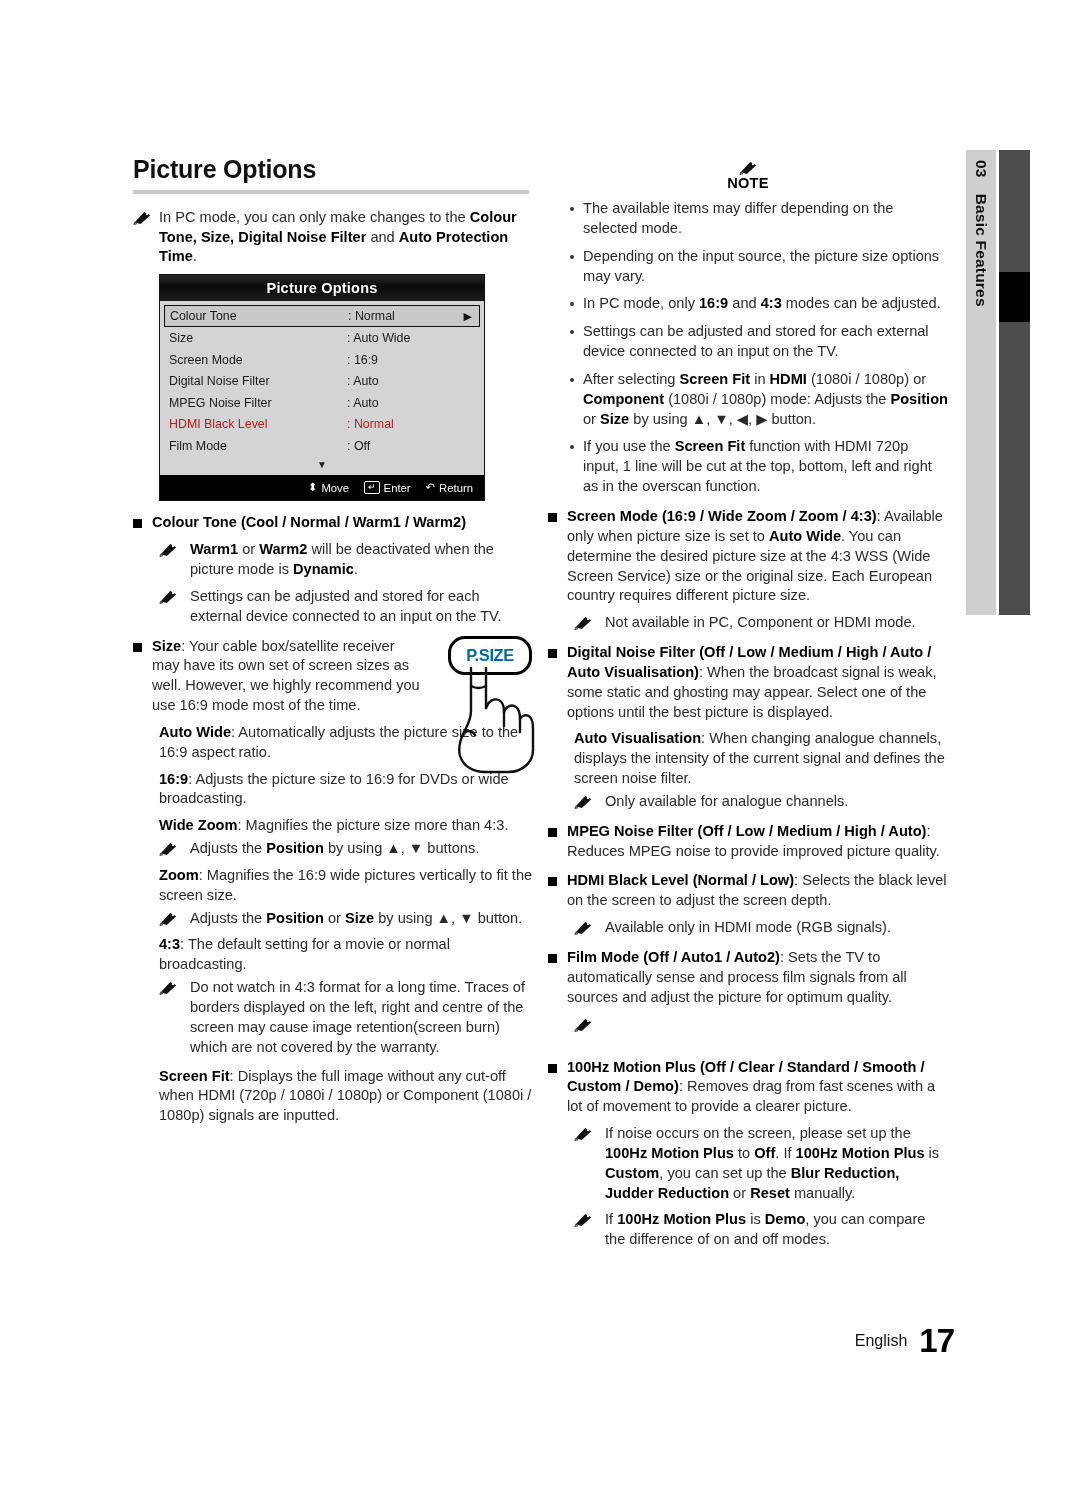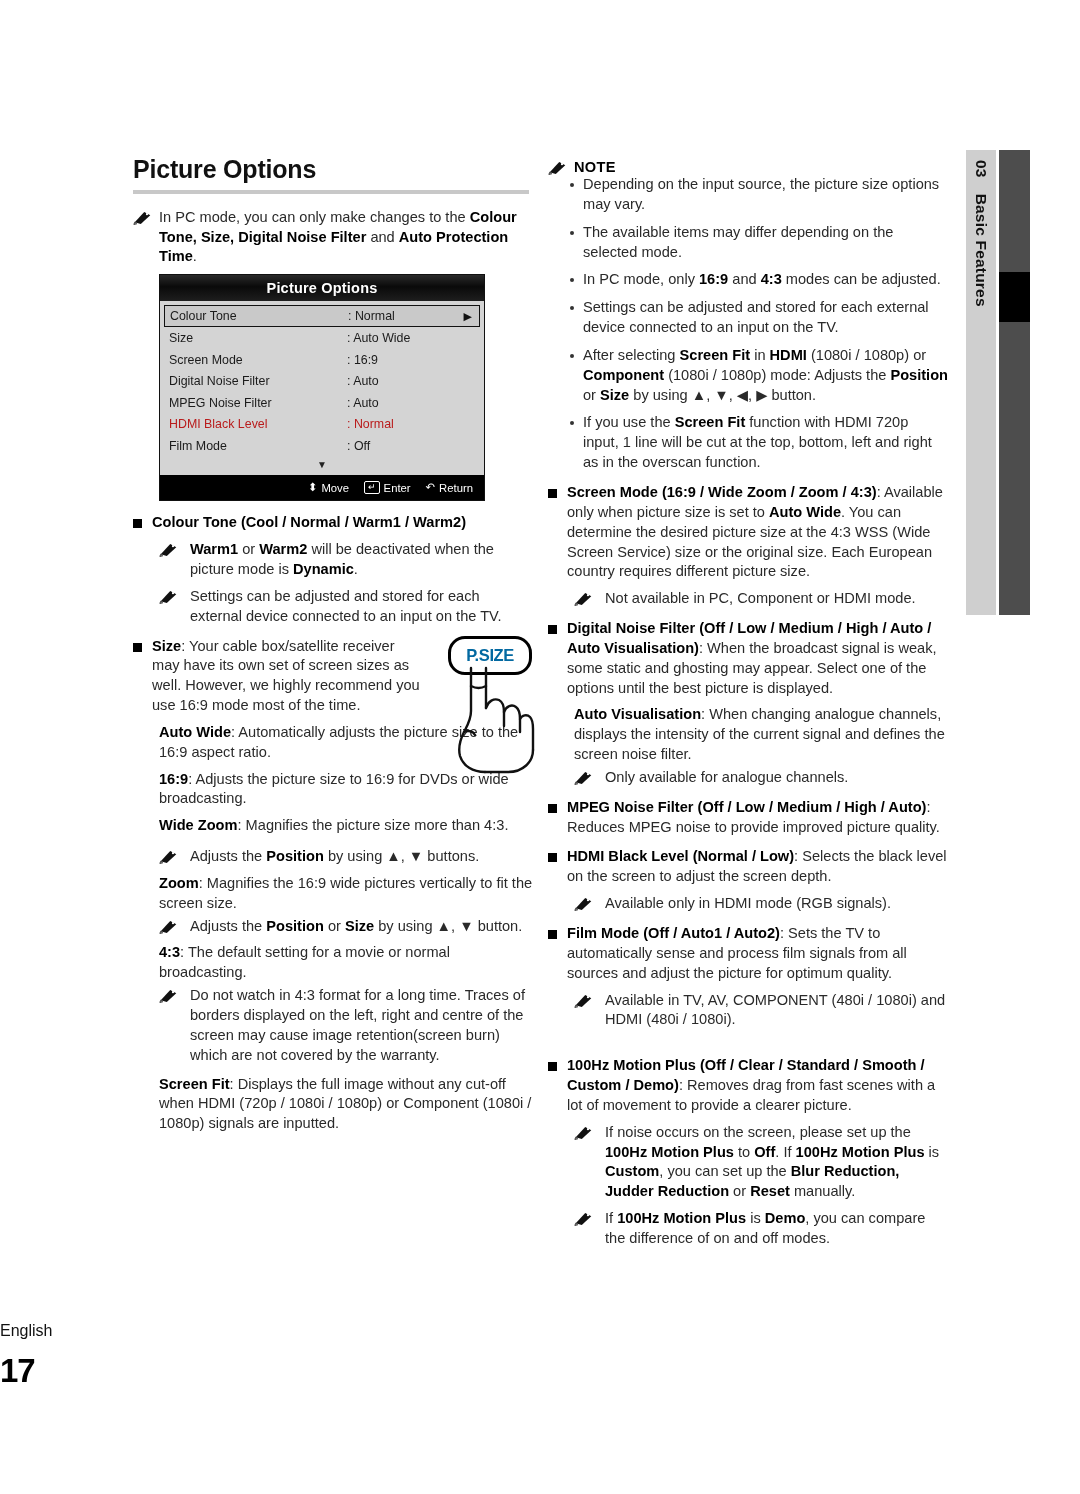--- a/index.html
+++ b/index.html
@@ -165,22 +165,22 @@
   .dot-row .dot-body {
     font-size: 14.6px;
     line-height: 1.36;
     color: #2a2a2a;
     flex: 1;
   }
 
   .note-head {
     display: flex;
     align-items: center;
-    gap: 7px;
-    margin-bottom: 0;
+    margin-bottom: 8px;
+    flex-direction: column;
   }
   .note-head .note-label {
     font-size: 14.6px;
     font-weight: bold;
     color: #000;
     letter-spacing: 0.3px;
   }
 
   
   .indent-1 { padding-left: 26px; gap: 12px; }
@@ -283,24 +283,23 @@
   }
 
   
   .footer {
     position: absolute;
     left: 0;
     top: 1322px;
     width: 954px;
     text-align: right;
     display: flex;
-    align-items: flex-start;
+    align-items: center;
     justify-content: flex-end;
     gap: 12px;
-    flex-direction: column;
   }
   .footer .lang { font-size: 16px; color: #111; }
   .footer .pnum { font-size: 33px; font-weight: bold; color: #000; letter-spacing: -1px; }
 </style>
 </head>
 <body>
 
 <div id="page">
 
   <div class="chapter-tab">
@@ -410,21 +409,21 @@
 
     <div class="sq-row" style="margin-top:10px;">
       <div class="sq-bullet"></div>
       <div class="sq-body" style="max-width:272px;"><b>Size</b><span>: Your cable box/satellite receiver may have its own set of screen sizes as well. However, we highly recommend you use 16:9 mode most of the time.</span></div>
     </div>
 
     <div class="para indent-para" style="margin-top:4px;"><b>Auto Wide</b><span>: Automatically adjusts the picture size to the 16:9 aspect ratio.</span></div>
 
     <div class="para indent-para"><b>16:9</b><span>: Adjusts the picture size to 16:9 for DVDs or wide broadcasting.</span></div>
 
-    <div class="para indent-para" style="margin-bottom:11px;"><b>Wide Zoom</b><span>: Magnifies the picture size more than 4:3.</span></div>
+    <div class="para indent-para" style="margin-bottom:3px;"><b>Wide Zoom</b><span>: Magnifies the picture size more than 4:3.</span></div>
 
     <div class="note-row indent-1">
       <svg class="pencil" viewBox="0 0 22 17">
         <path d="M2 14 L13 2 L20 6 L9 16 Z" fill="#111"></path>
         <path d="M2 14 L1 16.5 L4.2 15.8 Z" fill="none" stroke="#111" stroke-width="1"></path>
         <circle cx="16.2" cy="4.6" r="1.3" fill="#fff"></circle>
       </svg>
       <div class="note-body"><span>Adjusts the </span><b>Position</b><span> by using ▲, ▼ buttons.</span></div>
     </div>
 
@@ -484,25 +483,25 @@
         <path d="M2 14 L13 2 L20 6 L9 16 Z" fill="#111"></path>
         <path d="M2 14 L1 16.5 L4.2 15.8 Z" fill="none" stroke="#111" stroke-width="1"></path>
         <circle cx="16.2" cy="4.6" r="1.3" fill="#fff"></circle>
       </svg>
       <span class="note-label">NOTE</span>
     </div>
 
     <div id="note-list">
         <div class="dot-row">
           <div class="dot"></div>
-          <div class="dot-body"><span>Depending on the input source, the picture size options may vary.</span></div>
+          <div class="dot-body"><span>The available items may differ depending on the selected mode.</span></div>
         </div>
         <div class="dot-row">
           <div class="dot"></div>
-          <div class="dot-body"><span>The available items may differ depending on the selected mode.</span></div>
+          <div class="dot-body"><span>Depending on the input source, the picture size options may vary.</span></div>
         </div>
         <div class="dot-row">
           <div class="dot"></div>
           <div class="dot-body"><span>In PC mode, only </span><b>16:9</b><span> and </span><b>4:3</b><span> modes can be adjusted.</span></div>
         </div>
         <div class="dot-row">
           <div class="dot"></div>
           <div class="dot-body"><span>Settings can be adjusted and stored for each external device connected to an input on the TV.</span></div>
         </div>
         <div class="dot-row">
@@ -563,21 +562,20 @@
     <div class="sq-row" style="margin-top:10px;">
       <div class="sq-bullet"></div>
       <div class="sq-body"><b>Film Mode (Off / Auto1 / Auto2)</b><span>: Sets the TV to automatically sense and process film signals from all sources and adjust the picture for optimum quality.</span></div>
     </div>
     <div class="note-row indent-1">
       <svg class="pencil" viewBox="0 0 22 17">
         <path d="M2 14 L13 2 L20 6 L9 16 Z" fill="#111"></path>
         <path d="M2 14 L1 16.5 L4.2 15.8 Z" fill="none" stroke="#111" stroke-width="1"></path>
         <circle cx="16.2" cy="4.6" r="1.3" fill="#fff"></circle>
       </svg>
-      <div class="note-body">Available in TV, AV, COMPONENT (480i / 1080i) and HDMI (480i / 1080i).</div>
     </div>
 
     <div class="sq-row" style="margin-top:26px;">
       <div class="sq-bullet"></div>
       <div class="sq-body"><b>100Hz Motion Plus (Off / Clear / Standard / Smooth / Custom / Demo)</b><span>: Removes drag from fast scenes with a lot of movement to provide a clearer picture.</span></div>
     </div>
     <div class="note-row indent-1">
       <svg class="pencil" viewBox="0 0 22 17">
         <path d="M2 14 L13 2 L20 6 L9 16 Z" fill="#111"></path>
         <path d="M2 14 L1 16.5 L4.2 15.8 Z" fill="none" stroke="#111" stroke-width="1"></path>

